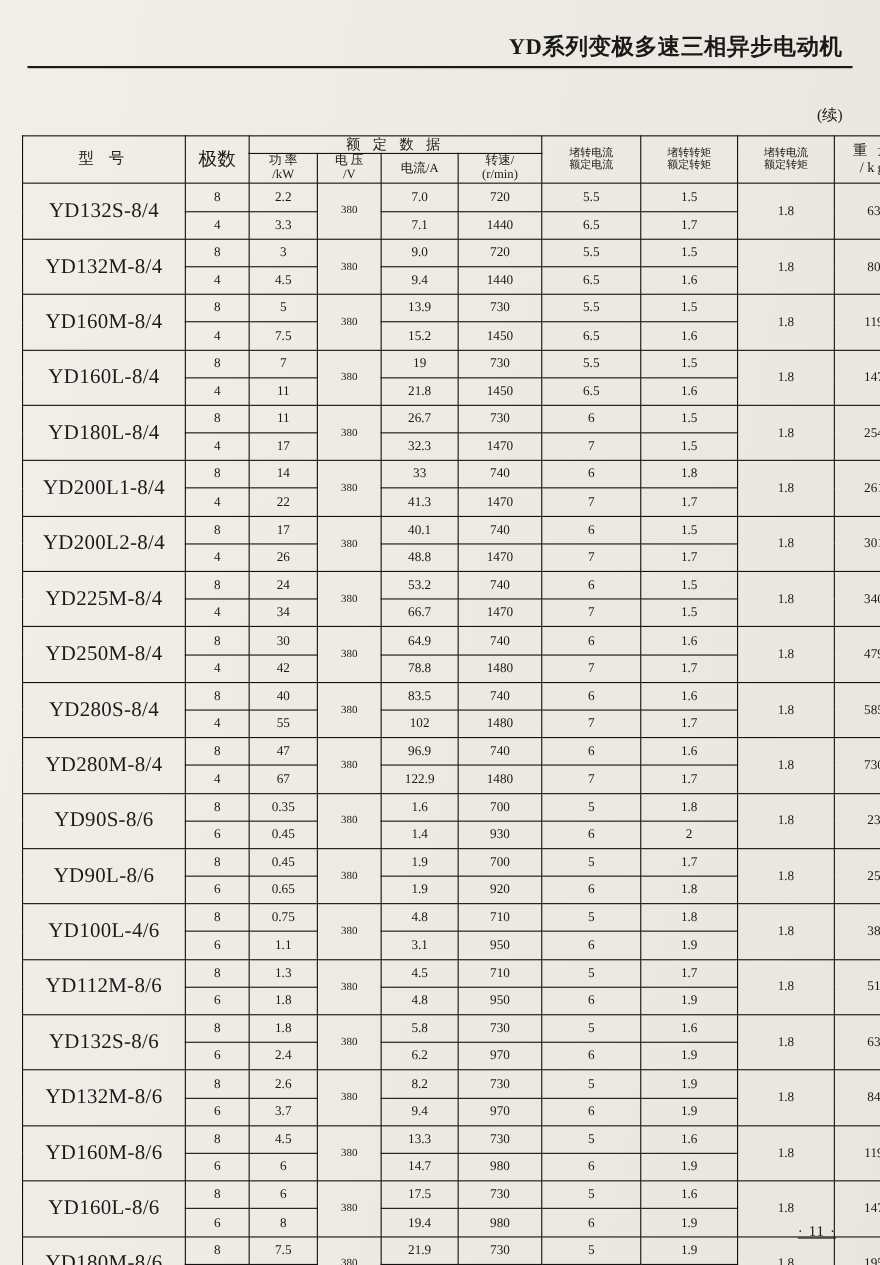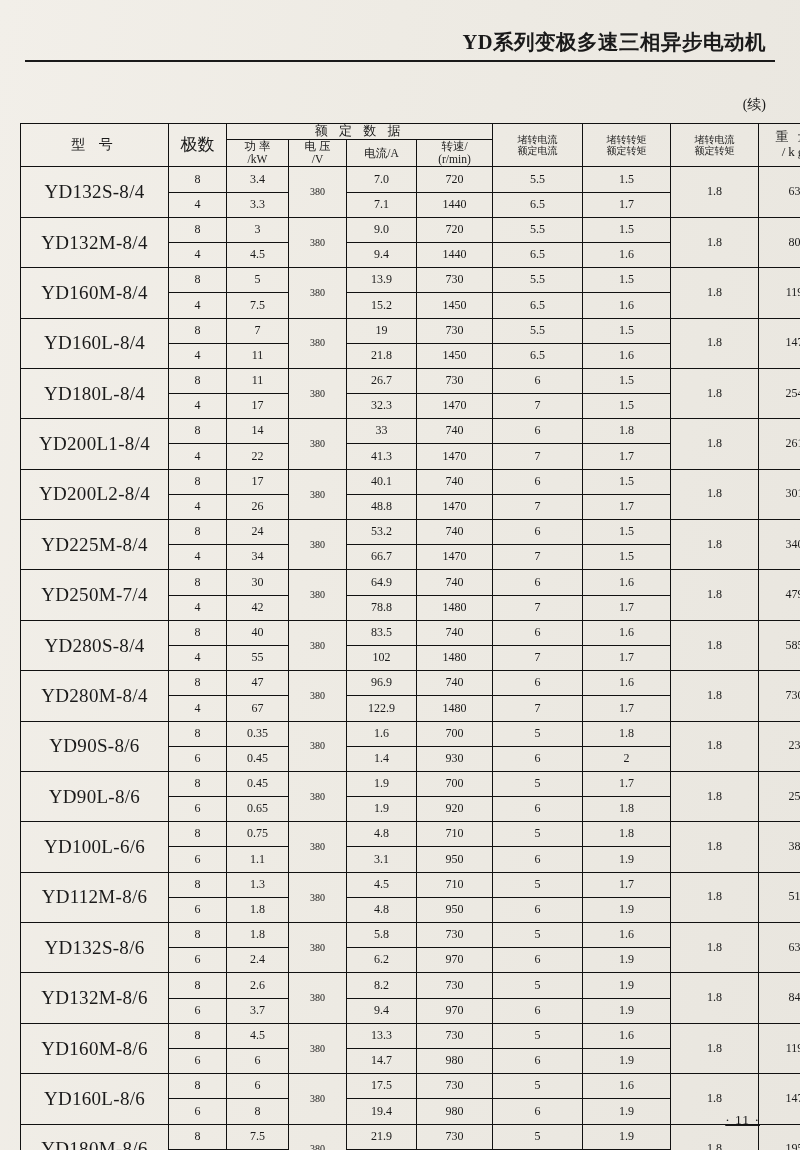--- a/index.html
+++ b/index.html
@@ -148,21 +148,21 @@
           <div>转速/</div>
           <div>(r/min)</div>
         </td>
       </tr>
       <tr></tr>
     </thead>
     <tbody id="table-body">
         <tr class="row-h">
           <td rowspan="2" class="model">YD132S-8/4</td>
           <td class="val">8</td>
-          <td class="val">3.4</td>
+          <td class="val">2.2</td>
           <td rowspan="2" class="volt">380</td>
           <td class="val">7.0</td>
           <td class="val">720</td>
           <td class="val">5.5</td>
           <td class="val">1.5</td>
           <td rowspan="2" class="val">1.8</td>
           <td rowspan="2" class="val">63</td>
         </tr>
         <tr class="row-h">
           <td class="val">4</td>
@@ -306,21 +306,21 @@
         </tr>
         <tr class="row-h">
           <td class="val">4</td>
           <td class="val">34</td>
           <td class="val">66.7</td>
           <td class="val">1470</td>
           <td class="val">7</td>
           <td class="val">1.5</td>
         </tr>
         <tr class="row-h">
-          <td rowspan="2" class="model">YD250M-7/4</td>
+          <td rowspan="2" class="model">YD250M-8/4</td>
           <td class="val">8</td>
           <td class="val">30</td>
           <td rowspan="2" class="volt">380</td>
           <td class="val">64.9</td>
           <td class="val">740</td>
           <td class="val">6</td>
           <td class="val">1.6</td>
           <td rowspan="2" class="val">1.8</td>
           <td rowspan="2" class="val">479</td>
         </tr>
@@ -406,21 +406,21 @@
         </tr>
         <tr class="row-h">
           <td class="val">6</td>
           <td class="val">0.65</td>
           <td class="val">1.9</td>
           <td class="val">920</td>
           <td class="val">6</td>
           <td class="val">1.8</td>
         </tr>
         <tr class="row-h">
-          <td rowspan="2" class="model">YD100L-6/6</td>
+          <td rowspan="2" class="model">YD100L-4/6</td>
           <td class="val">8</td>
           <td class="val">0.75</td>
           <td rowspan="2" class="volt">380</td>
           <td class="val">4.8</td>
           <td class="val">710</td>
           <td class="val">5</td>
           <td class="val">1.8</td>
           <td rowspan="2" class="val">1.8</td>
           <td rowspan="2" class="val">38</td>
         </tr>

